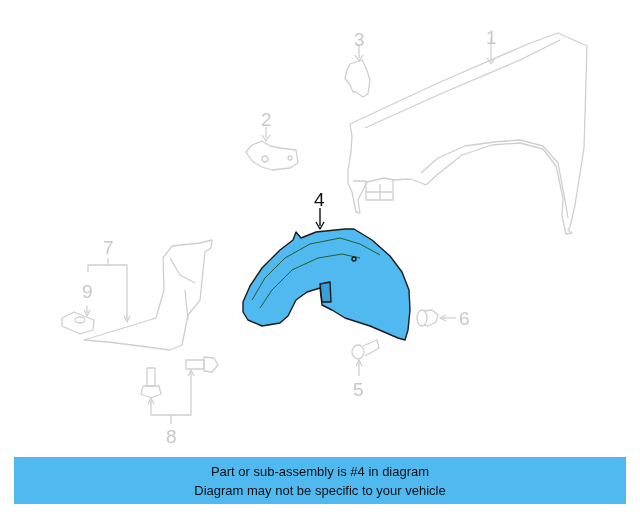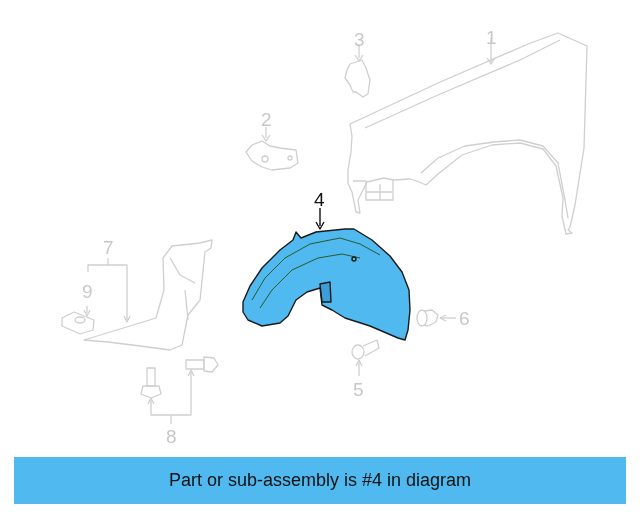--- a/index.html
+++ b/index.html
@@ -1,21 +1,21 @@
 <!DOCTYPE html>
 <html><head>
 <meta charset="utf-8">
 <style>
   html, body { margin: 0; padding: 0; background: #ffffff; }
   body { width: 640px; height: 512px; position: relative; overflow: hidden; font-family: "Liberation Sans", sans-serif; }
   #diagram { position: absolute; left: 0; top: 0; width: 640px; height: 512px; }
   .callout { position: absolute; font-size: 19px; color: #c8c8c8; font-family: "Liberation Sans", sans-serif; line-height: 1; }
   .callout.active { color: #111111; }
   #banner { position: absolute; left: 14px; top: 457px; width: 612px; height: 47px; background: #4fb9f0; display: flex; flex-direction: column; align-items: center; justify-content: center; }
-  #banner span { font-size: 18px; color: #111; line-height: 19px; font-family: "Liberation Sans", sans-serif; }
+  #banner span { font-size: 13px; color: #111; line-height: 19px; font-family: "Liberation Sans", sans-serif; }
 </style>
 </head>
 <body>
 
 <svg id="diagram" viewBox="0 0 640 512" xmlns="http://www.w3.org/2000/svg">
   <g fill="none" stroke="#cfcfcf" stroke-width="1.3" stroke-linejoin="round">
 
     <g>
       <path d="M350,124 L438,83 L528,44 L558,33 L587,46 L584,148 L575,205 L570,227 L568,230 L572,233 L566,234 L562,216 L563,198 L556,166 L543,149 L520,143 L492,145 L462,155 L438,174 L426,185 L419,182 L410,179 L394,180 L384,178 L367,182 L363,190 L358,200 L360,213 L356,212 L352,192 L348,183 L348,170 L351,152 L352,136 Z"></path>
       <path d="M365,128 L438,95 L520,60 L560,40"></path>
@@ -92,13 +92,14 @@
 <div class="callout" style="left:354px;top:30px;">3</div>
 <div class="callout active" style="left:314px;top:190px;">4</div>
 <div class="callout" style="left:353px;top:380px;">5</div>
 <div class="callout" style="left:459px;top:309px;">6</div>
 <div class="callout" style="left:103px;top:238px;">7</div>
 <div class="callout" style="left:166px;top:427px;">8</div>
 <div class="callout" style="left:82px;top:282px;">9</div>
 
 <div id="banner">
   <span>Part or sub-assembly is #4 in diagram</span>
+  <span>Diagram may not be specific to your vehicle</span>
 </div>
 
 </body></html>

